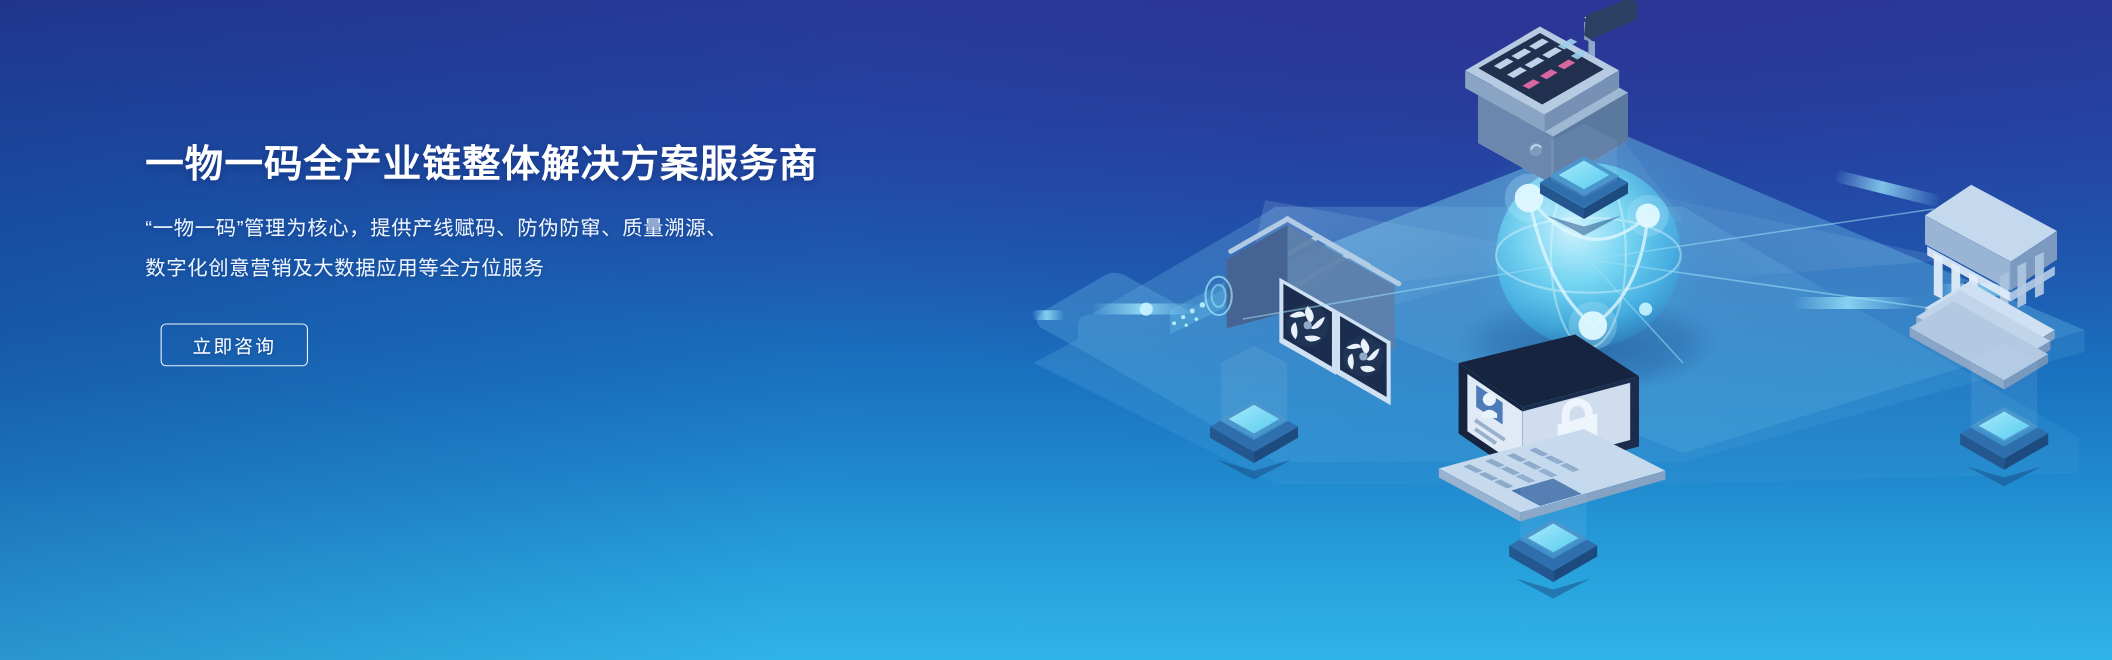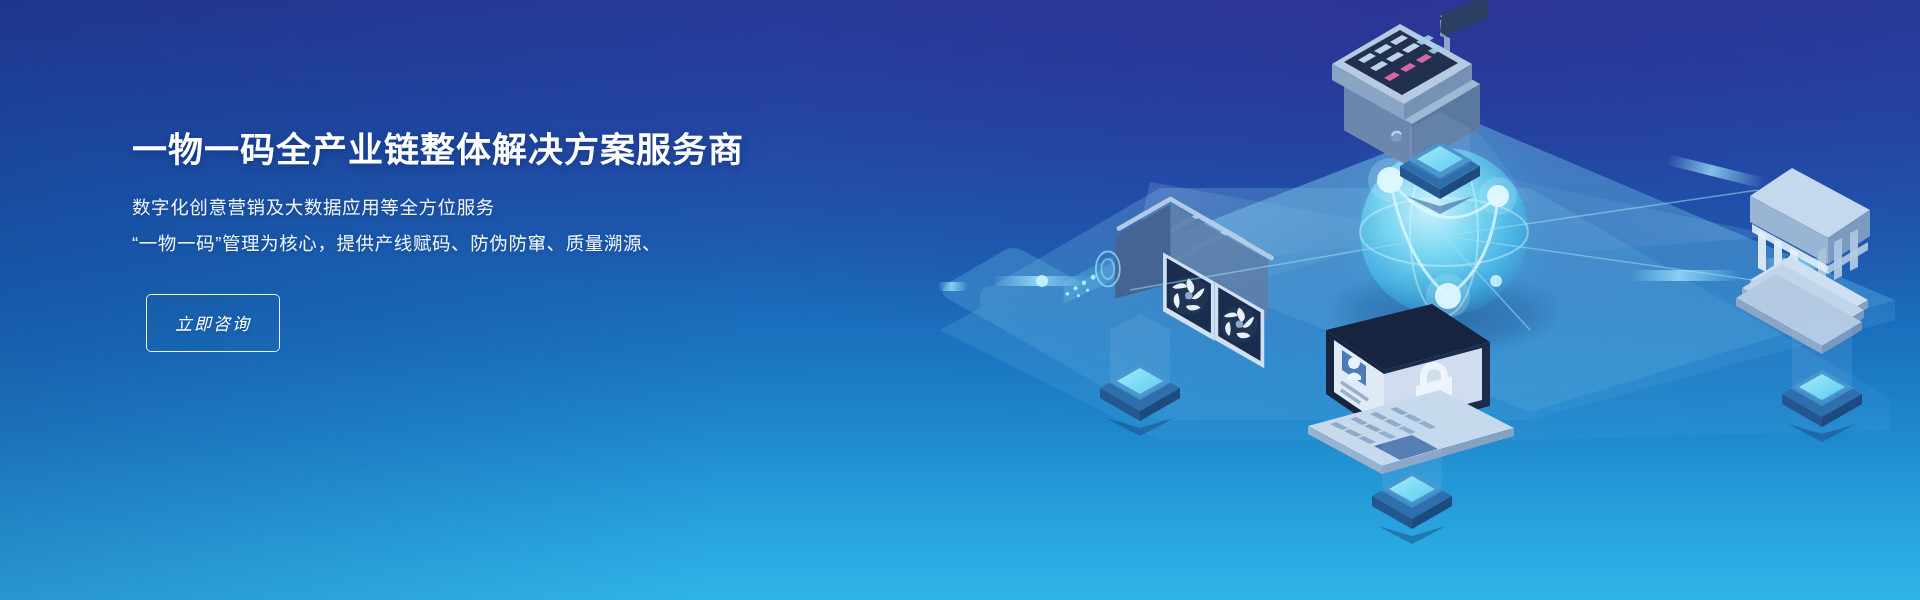--- a/index.html
+++ b/index.html
@@ -36,27 +36,26 @@
     text-shadow:0 2px 7px rgba(8,28,90,0.40);
   }
   .sub-line{
     font-size:18.5px;color:#eef5fd;line-height:1.95;margin:0;
     letter-spacing:0.6px;font-weight:400;
     text-shadow:0 1px 4px rgba(8,28,90,0.30);
   }
   .cta{
     display:inline-flex;align-items:center;justify-content:center;
     margin-top:32px;margin-left:14px;
-    width:134px;height:58px;
+    width:134px;height:39px;
     border:1.6px solid rgba(255,255,255,0.92);
     border-radius:5px;background:transparent;
     color:#ffffff;font-size:17px;letter-spacing:2px;
     cursor:pointer;font-family:inherit;
     text-shadow:0 1px 3px rgba(8,28,90,0.30);
-    font-style:italic;
   }
 
   
   .illo{position:absolute;left:830px;top:0;width:1090px;height:600px;}
   .illo svg{display:block;width:100%;height:100%;}
 </style>
 </head>
 <body>
 
 <div class="banner">
@@ -402,18 +401,18 @@
         <path d="M6 46 L40 64 L74 46 L40 56 Z" fill="#1b4a82" opacity="0.5"></path>
       </g>
       <path d="M552 432 L582 416 L612 432 L612 488 L582 504 L552 488 Z" fill="#bfe6f8" opacity="0.10"></path>
 
       <path d="M280 330 L310 314 L340 330 L340 382 L310 398 L280 382 Z" fill="#bfe6f8" opacity="0.10"></path>
     </svg>
   </div>
 
   <div class="copy">
     <h1 class="headline">一物一码全产业链整体解决方案服务商</h1>
+    <p class="sub-line">“一物一码”管理为核心，提供产线赋码、防伪防窜、质量溯源、</p>
     <p class="sub-line">数字化创意营销及大数据应用等全方位服务</p>
-    <p class="sub-line">“一物一码”管理为核心，提供产线赋码、防伪防窜、质量溯源、</p>
     <button class="cta">立即咨询</button>
   </div>
 
 </div>
 
 </body></html>

